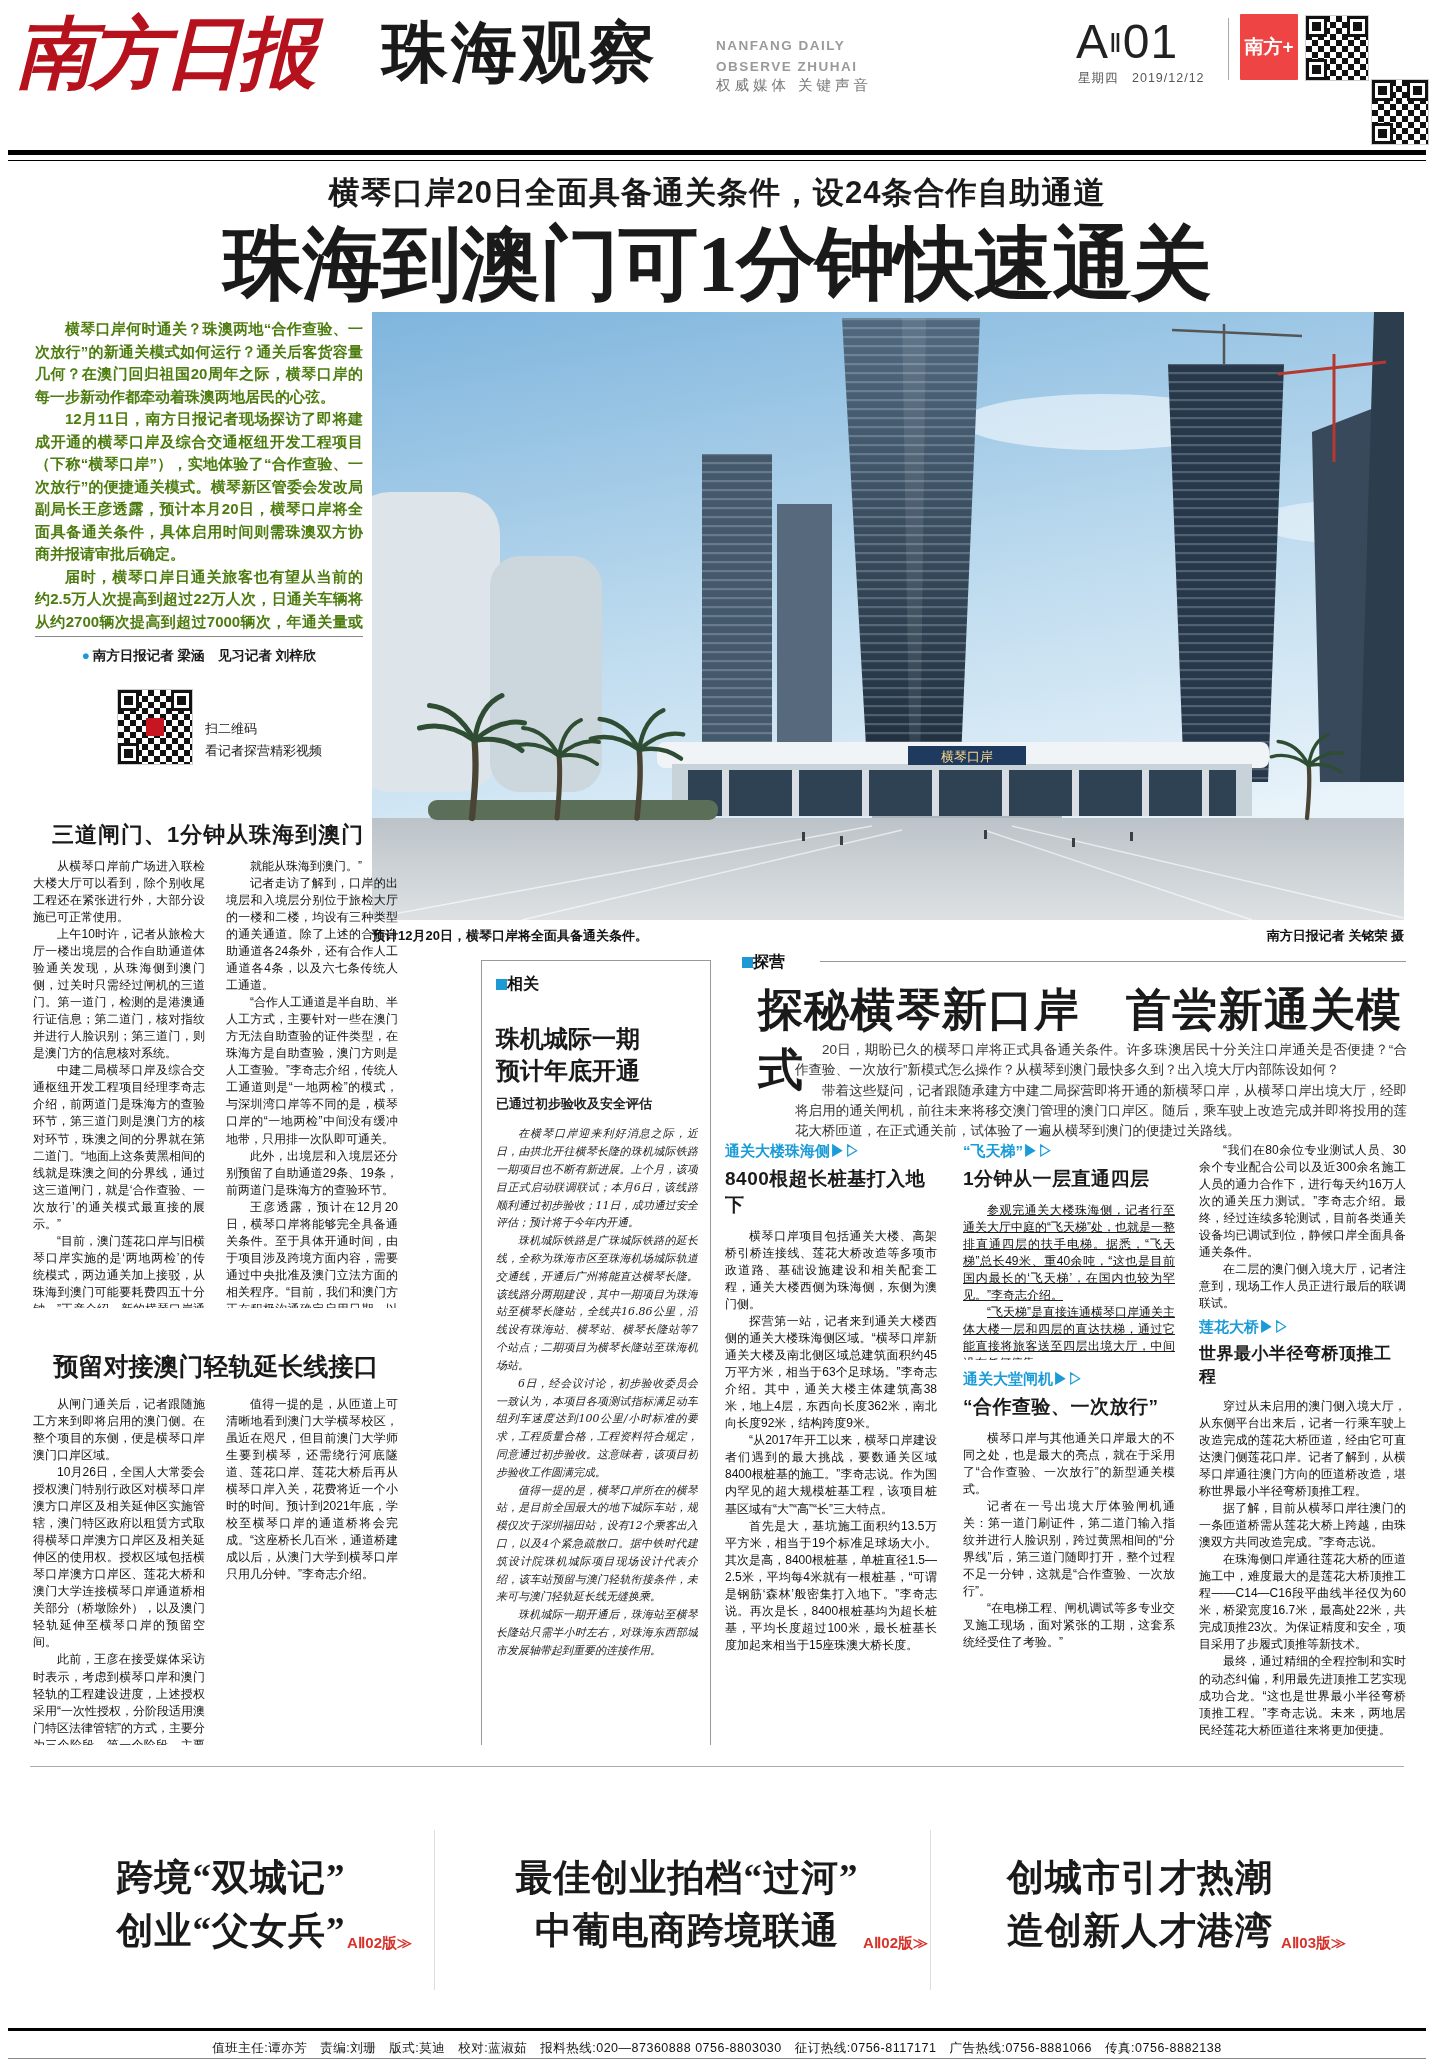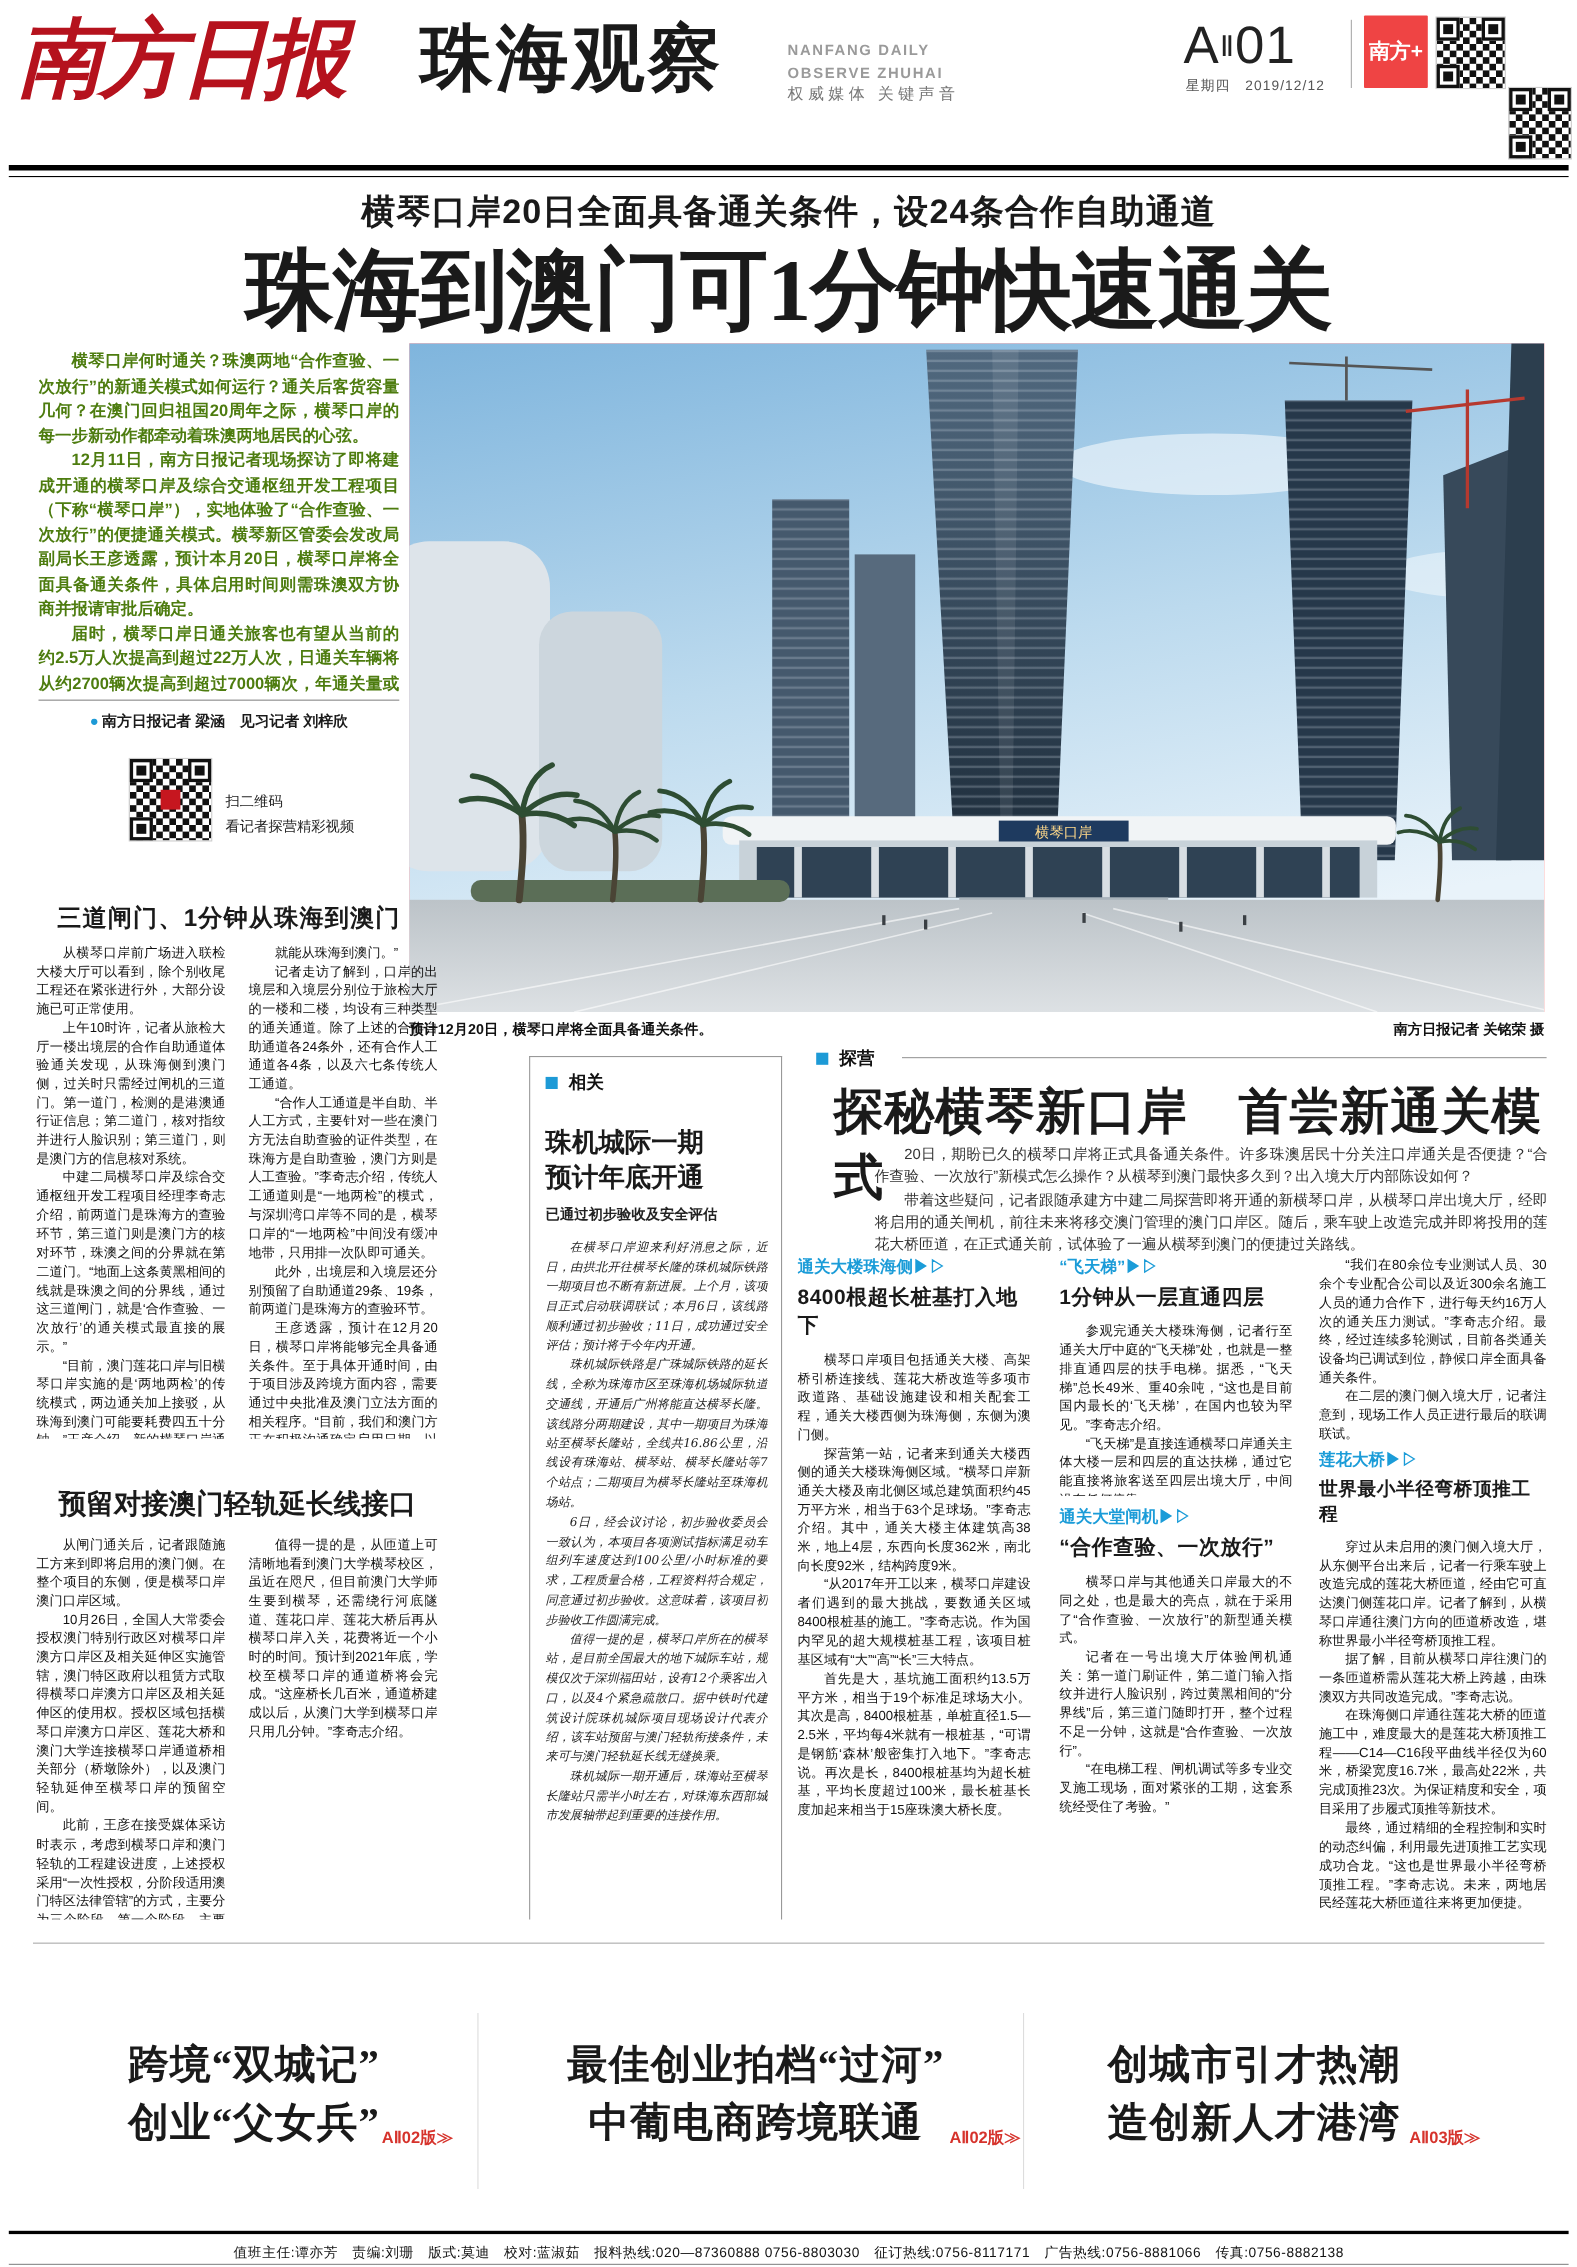--- a/index.html
+++ b/index.html
@@ -55,41 +55,41 @@
   .a2cols{left:33px;top:1396px;width:366px;height:349px;}
   .ncol{width:172px;height:100%;overflow:hidden;}
   .ncol p,.fbody p{margin:0;font-size:12px;line-height:1.42;text-indent:2em;text-align:justify;color:#111;}
 
   
   .vr{width:1px;background:#999;}
   .hrrel{left:481px;top:960px;width:230px;height:1px;background:#999;}
 
   
   .related{left:496px;top:974px;width:202px;}
-  .rtag,.ftag{display:flex;align-items:center;gap:10px;font-size:16px;font-weight:800;color:#111;}
+  .rtag,.ftag{display:flex;align-items:center;gap:0;font-size:16px;font-weight:800;color:#111;}
   .sq{width:11px;height:11px;background:#1d9ad6;}
   .rtitle{font-size:24px;font-weight:900;line-height:1.32;margin-top:28px;}
   .rsub{font-size:13px;font-weight:700;margin-top:9px;color:#222;}
   .rbody{margin-top:12px;height:620px;overflow:hidden;}
   .rbody p{font-family:"DejaVu Serif",serif;font-style:italic;font-size:11px;line-height:1.62;
            text-indent:2em;text-align:justify;margin:0;color:#222;}
 
   
   .ftagpos{left:742px;top:952px;}
   .ftagline{left:820px;top:961px;width:586px;height:1px;background:#999;}
   .ftitle{left:758px;top:980px;width:650px;font-size:45px;font-weight:900;
           font-family:"Liberation Serif","DejaVu Serif",serif;letter-spacing:1px;}
   .fintro{left:795px;top:1040px;width:612px;height:98px;overflow:hidden;}
   .fintro p{margin:0;font-size:13.5px;line-height:1.5;text-indent:2em;text-align:justify;color:#333;font-weight:500;}
   .fc{top:1142px;height:603px;overflow:hidden;}
   .fc1{left:725px;width:212px;} .fc2{left:963px;width:212px;} .fc3{left:1199px;width:207px;}
   .kick{color:#1b9cd8;font-size:15px;font-weight:800;}
   .khl{font-size:19px;font-weight:900;margin:5px 0 10px;letter-spacing:0.5px;}
   .khl.sm{font-size:17px;}
-  .fbody.h1{height:158px;overflow:hidden;margin-bottom:10px;}
+  .fbody.h1{height:158px;overflow:hidden;margin-bottom:10px;text-decoration:underline;}
   .fbody.h2{height:168px;overflow:hidden;margin-bottom:8px;}
 
   
   .hrteaser{left:30px;top:1766px;width:1374px;height:1px;background:#aaa;}
   .teaser{top:1852px;position:absolute;}
   .t1{left:56px;width:350px;} .t2{left:452px;width:470px;} .t3{left:940px;width:400px;}
   .tline{font-family:"Liberation Serif","DejaVu Serif",serif;font-size:37px;font-weight:900;
          text-align:center;line-height:1.42;letter-spacing:1px;}
   .tbadge{position:absolute;right:-6px;bottom:4px;color:#d6332c;font-size:15px;font-weight:800;}
   .tsep{top:1830px;width:1px;height:160px;background:#ddd;}

